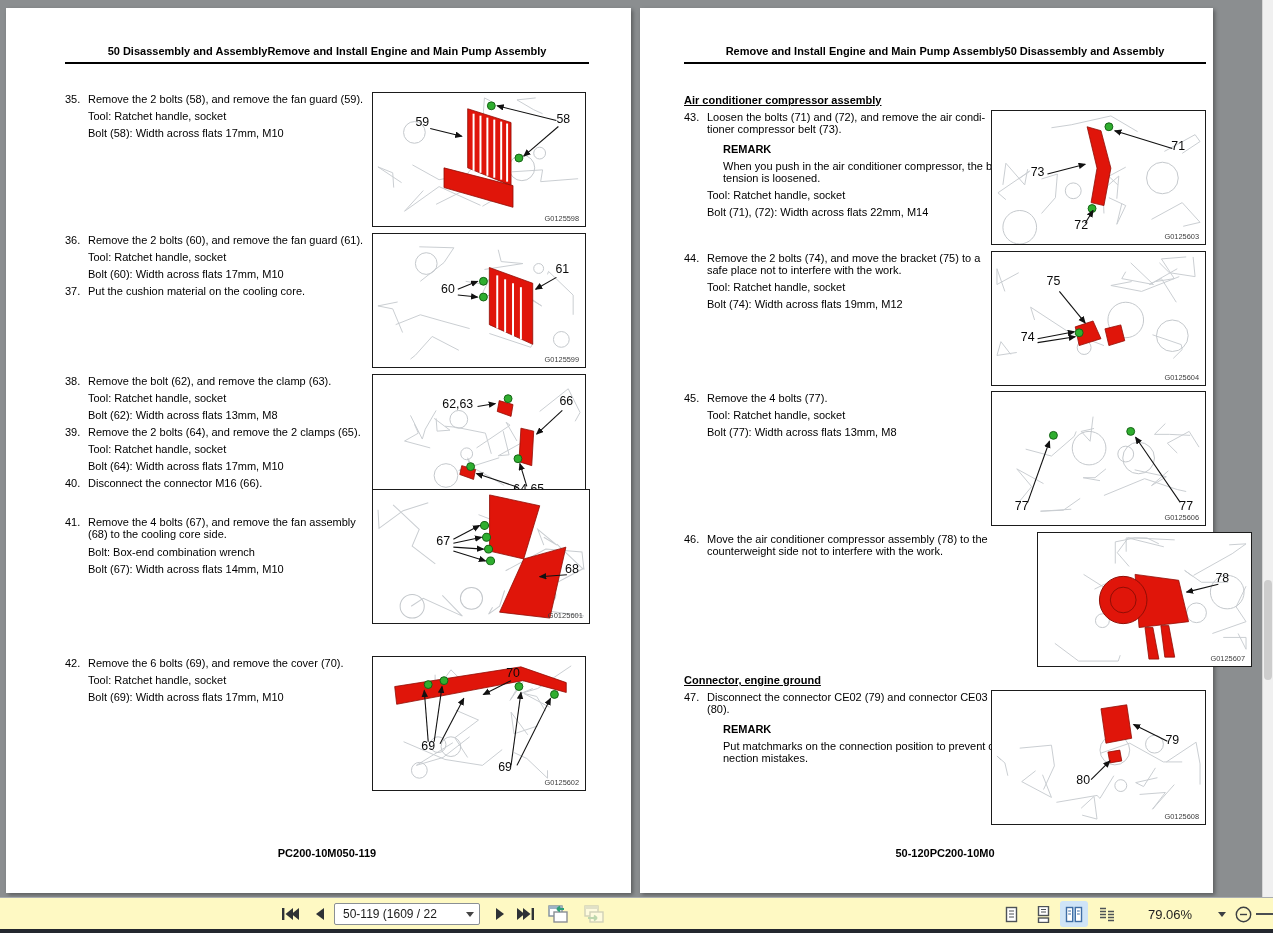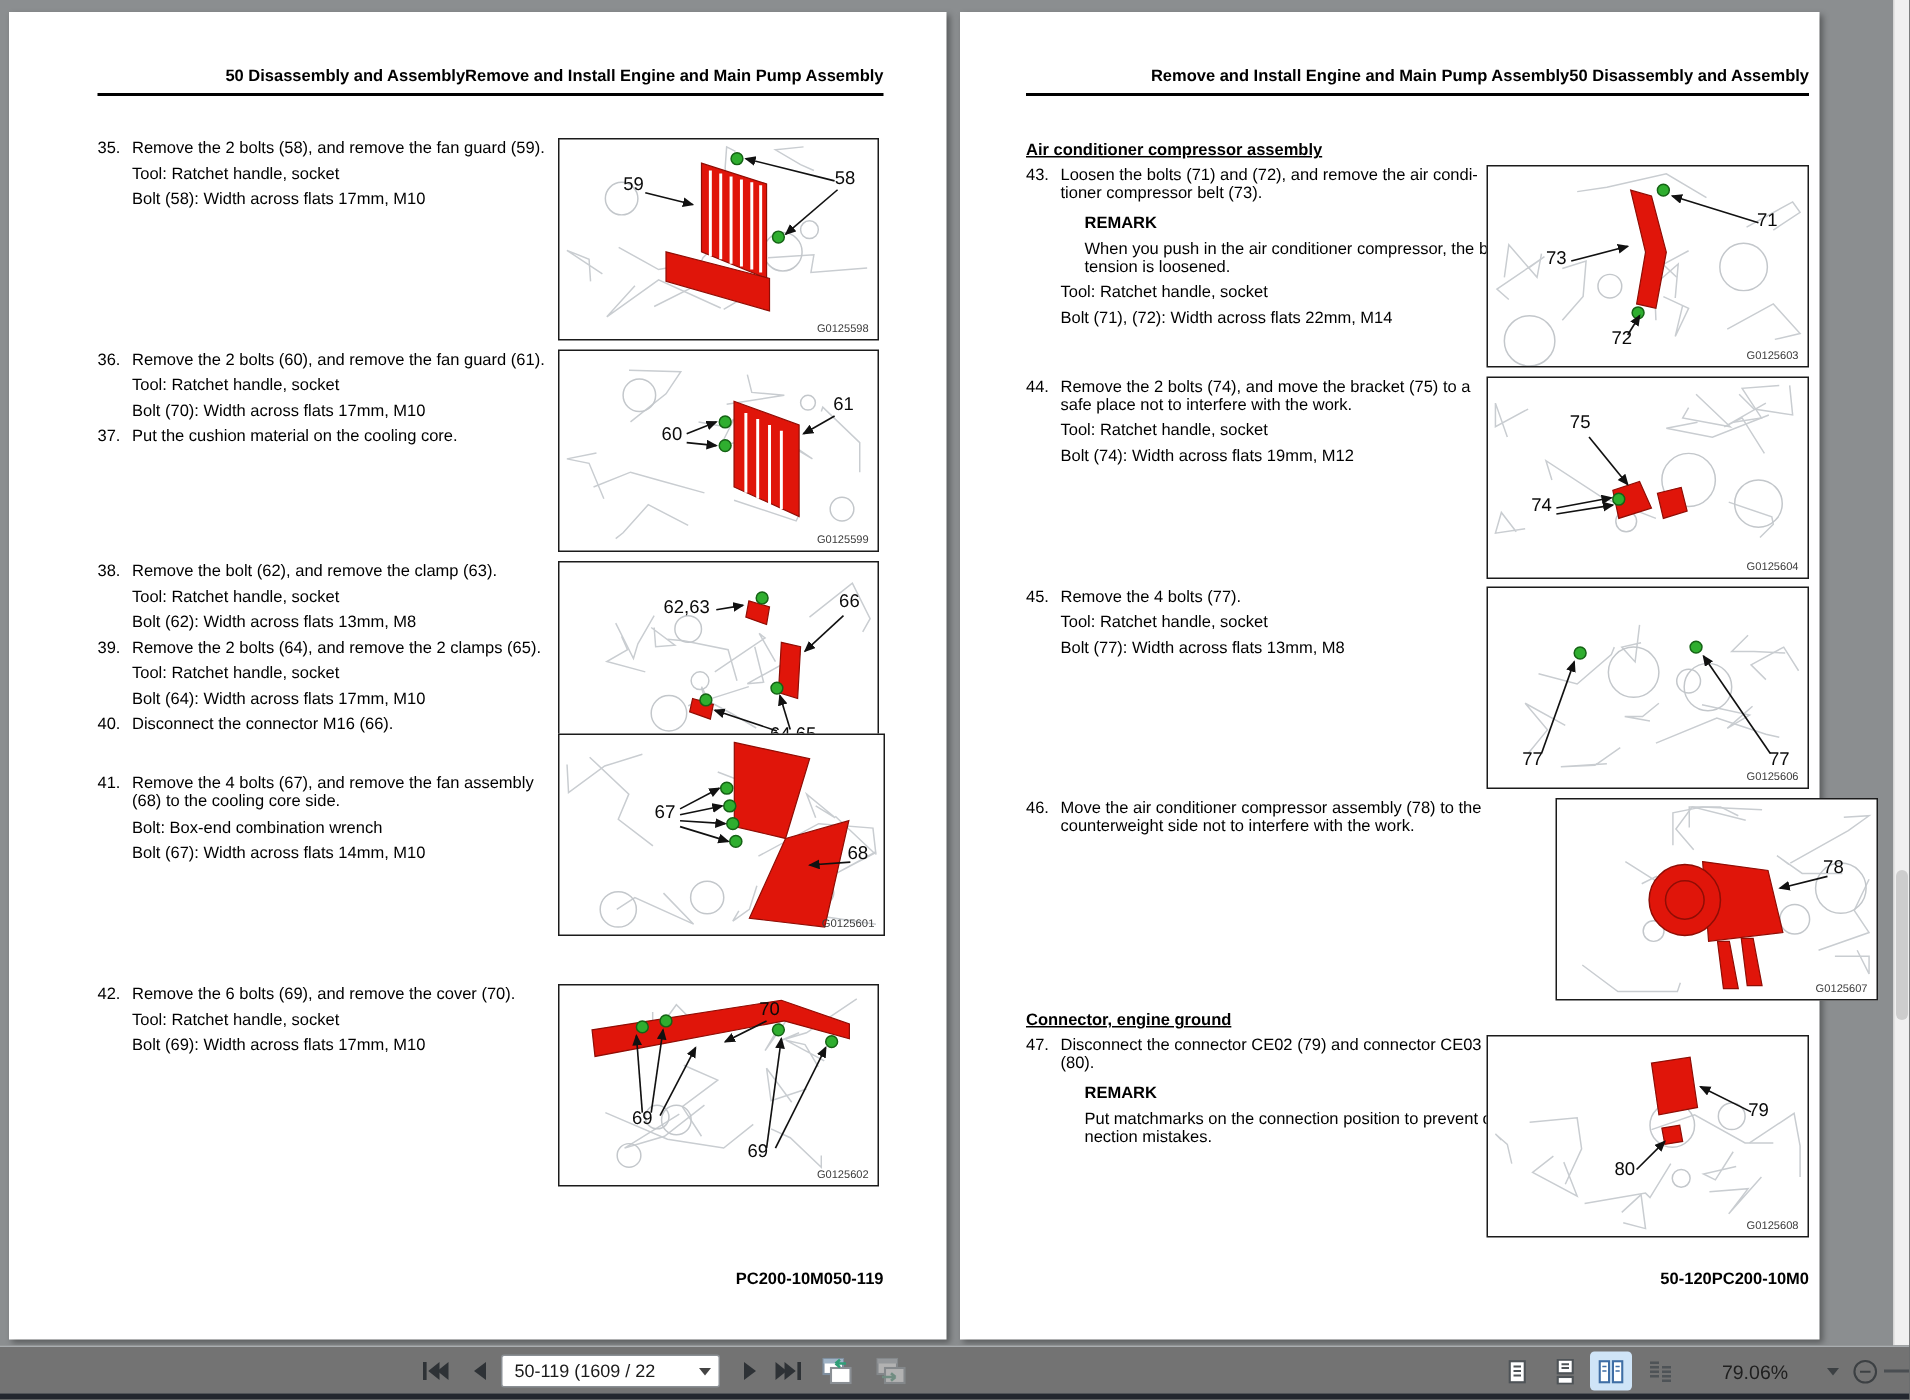--- a/index.html
+++ b/index.html
@@ -1,34 +1,34 @@
 <!DOCTYPE html>
 <html><head>
 <meta charset="utf-8">
 <style>
   html,body{margin:0;padding:0;background:#555;}
   .screen{position:relative;width:1273px;height:933px;background:#8b8e90;overflow:hidden;
           font-family:"Liberation Sans",sans-serif;-webkit-font-smoothing:antialiased;}
   .page{position:absolute;top:8px;background:#ffffff;box-shadow:2px 2px 4px rgba(0,0,0,.35);}
   #pageL{left:6px;width:625px;height:885px;}
   #pageR{left:640px;width:573px;height:885px;}
-  .hdr,.ftr{position:absolute;display:flex;justify-content:flex-end;font-size:11px;font-weight:bold;color:#000;white-space:nowrap;}
+  .hdr,.ftr{position:absolute;display:flex;justify-content:center;font-size:11px;font-weight:bold;color:#000;white-space:nowrap;}
   .hdr{top:37px;}
   .ftr{top:839px;}
   .rule{position:absolute;top:54px;height:2px;background:#000;}
   .content{position:absolute;left:0;top:0;width:100%;height:100%;}
   .heading{position:absolute;font-size:11px;font-weight:bold;color:#000;white-space:nowrap;text-decoration:underline;}
   .step{position:absolute;font-size:11px;color:#000;}
   .step .num{position:absolute;left:0;top:0;line-height:13px;}
   .trow{position:absolute;line-height:13px;white-space:nowrap;}
   .trow.rh{font-weight:bold;}
   .figure{position:absolute;border:1px solid #1b1b1b;background:#fff;box-sizing:border-box;}
   .figure svg{display:block;}
   
-  .toolbar{position:absolute;left:0;top:897px;width:1273px;height:32px;background:#737373;border-top:1px solid #a9adb0;box-sizing:border-box;}
+  .toolbar{position:absolute;left:0;top:897px;width:1273px;height:32px;background:#fef9c3;border-top:1px solid #a9adb0;box-sizing:border-box;}
   .tbtn{position:absolute;top:4px;width:26px;height:24px;display:flex;align-items:center;justify-content:center;cursor:pointer;border-radius:3px;}
   .pagebox{position:absolute;left:334px;top:5px;width:146px;height:22px;box-sizing:border-box;
            border:1px solid #8a8f94;background:#fff;font-family:"Liberation Sans",sans-serif;
            font-size:12px;color:#1a1a1a;padding:0 14px 0 8px;border-radius:2px;}
   .pagebox-caret{position:absolute;left:466px;top:14px;width:0;height:0;border-left:4px solid transparent;
            border-right:4px solid transparent;border-top:5px solid #444;pointer-events:none;}
   .zoomlabel{position:absolute;left:1132px;top:9px;width:76px;text-align:center;font-size:13px;color:#1f1f1f;}
   .zoomcaret{position:absolute;left:1218px;top:14px;width:0;height:0;border-left:4px solid transparent;
            border-right:4px solid transparent;border-top:5px solid #3c4043;cursor:pointer;}
   .sliderline{position:absolute;left:1256px;top:15px;width:17px;height:2px;background:#4a4e52;}
@@ -53,21 +53,21 @@
         <div class="step" style="left: 59px; top: 85px;">
           <span class="num">35.</span>
           <div class="trow t" style="left: 23px; top: 0px; width: 277px;">Remove the 2 bolts (58), and remove the fan guard (59).</div>
           <div class="trow s" style="left: 23px; top: 17px; width: 277px;">Tool: Ratchet handle, socket</div>
           <div class="trow s" style="left: 23px; top: 34px; width: 277px;">Bolt (58): Width across flats 17mm, M10</div>
         </div>
         <div class="step" style="left: 59px; top: 226px;">
           <span class="num">36.</span>
           <div class="trow t" style="left: 23px; top: 0px; width: 277px;">Remove the 2 bolts (60), and remove the fan guard (61).</div>
           <div class="trow s" style="left: 23px; top: 17px; width: 277px;">Tool: Ratchet handle, socket</div>
-          <div class="trow s" style="left: 23px; top: 34px; width: 277px;">Bolt (70): Width across flats 17mm, M10</div>
+          <div class="trow s" style="left: 23px; top: 34px; width: 277px;">Bolt (60): Width across flats 17mm, M10</div>
         </div>
         <div class="step" style="left: 59px; top: 277px;">
           <span class="num">37.</span>
           <div class="trow t" style="left: 23px; top: 0px; width: 277px;">Put the cushion material on the cooling core.</div>
         </div>
         <div class="step" style="left: 59px; top: 367px;">
           <span class="num">38.</span>
           <div class="trow t" style="left: 23px; top: 0px; width: 277px;">Remove the bolt (62), and remove the clamp (63).</div>
           <div class="trow s" style="left: 23px; top: 17px; width: 277px;">Tool: Ratchet handle, socket</div>
           <div class="trow s" style="left: 23px; top: 34px; width: 277px;">Bolt (62): Width across flats 13mm, M8</div>

